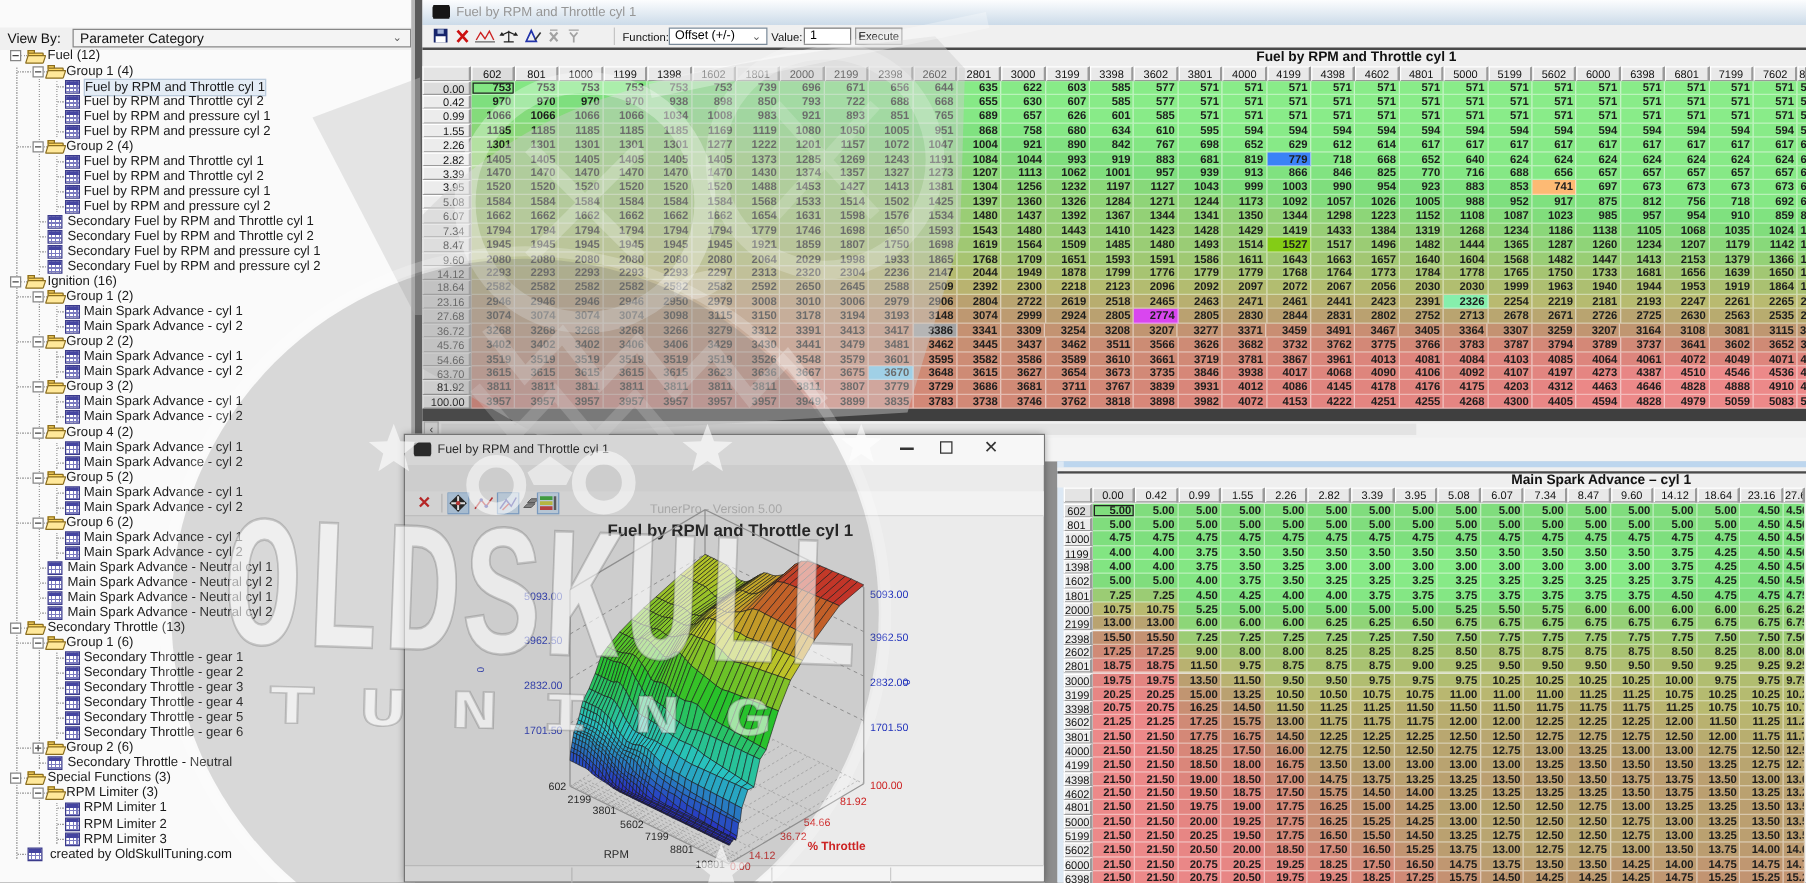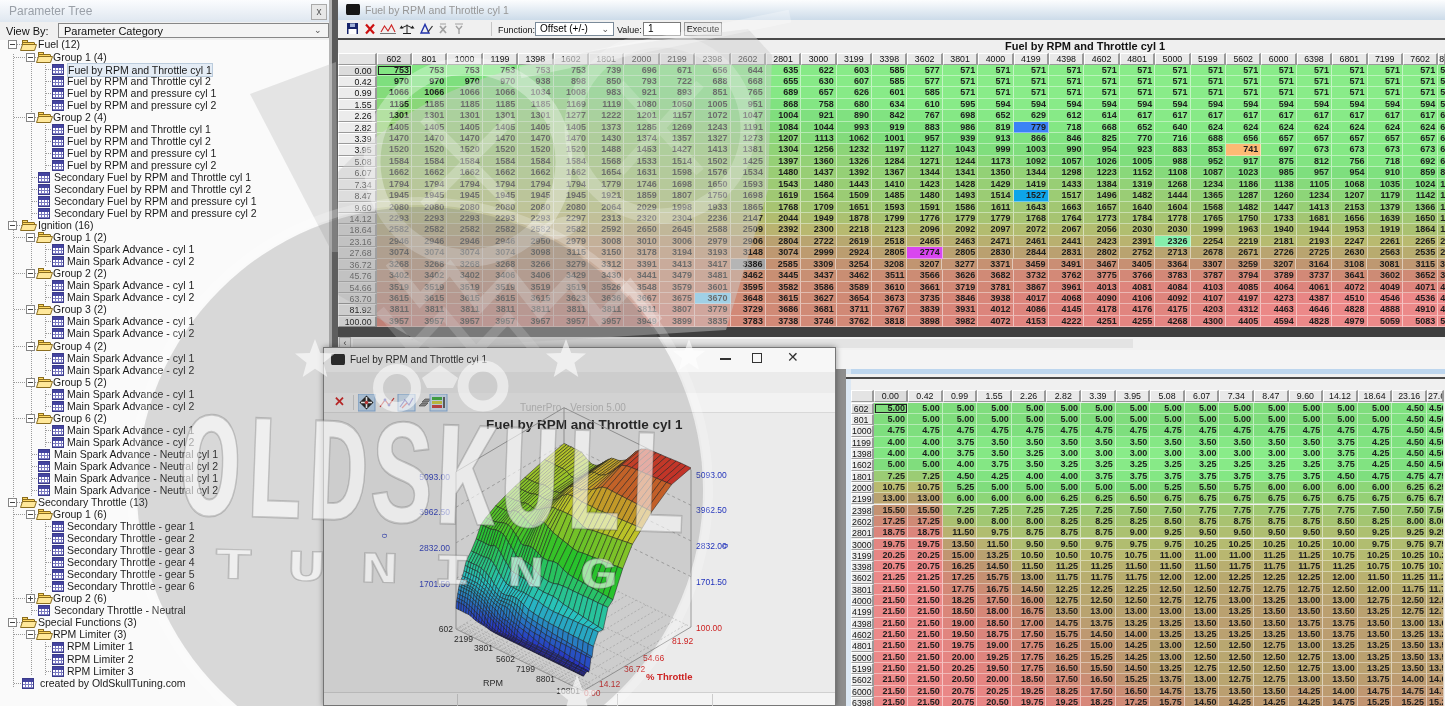--- a/index.html
+++ b/index.html
@@ -24,24 +24,20 @@
 .folder .f{position:absolute;left:-1px;top:4px;width:15px;height:7px;background:#ffe89a;border:1px solid #8a6d1f;box-sizing:border-box;transform:skewX(-18deg);border-radius:1px;}
 .grid{position:absolute;width:12px;height:11px;background:#fff;border:1px solid #3a3a8a;box-sizing:border-box;
  background-image:linear-gradient(#4444a0 0 3px,transparent 3px),
  repeating-linear-gradient(to right,transparent 0 2px,#7a7ac0 2px 3px),
  repeating-linear-gradient(to bottom,transparent 0 2px,#7a7ac0 2px 3px);}
 </style></head><body>
 
 <div class="abs" style="left:332px;top:0;width:6px;height:347px;background:#5a5a5a"></div>
 <div class="abs" style="left:836px;top:369px;width:10px;height:337px;background:#8e8e8e"></div>
 <div class="abs" style="left:0;top:0;width:332px;height:706px;background:#fafafa">
-<div class="abs" style="left:0;top:0;width:332px;height:22px;background:linear-gradient(#fbfcfe,#dfe7f0);border-bottom:1px solid #c8d0da">
-      <span style="position:absolute;left:9px;top:4px;font-size:12px;color:#9aa0a8">Parameter Tree</span>
-      <span style="position:absolute;left:311px;top:4px;width:14px;height:14px;background:#e7e7e7;border:1px solid #aaa;color:#555;font-size:10px;text-align:center;line-height:13px">x</span>
-    </div>
 <div class="abs" style="left:0;top:22px;width:332px;height:18px;background:#f0f0f0">
       <span style="position:absolute;left:6px;top:3px;font-size:11px;color:#111">View By:</span>
       <span style="position:absolute;left:58px;top:1px;width:271px;height:15px;background:#f4f4f4;border:1px solid #878787;font-size:11px;color:#111;padding-left:5px;line-height:15px;box-sizing:border-box">Parameter Category</span>
       <span style="position:absolute;left:314px;top:3px;font-size:9px;color:#555">⌄</span>
     </div>
 <div class="dotv" style="left:13px;top:54px;height:634px"></div>
 <div class="dotv" style="left:31px;top:53px;height:167px"></div>
 <div class="dotv" style="left:31px;top:233px;height:263px"></div>
 <div class="dotv" style="left:31px;top:510px;height:106px"></div>
 <div class="dotv" style="left:31px;top:630px;height:46px"></div>
@@ -584,21 +580,21 @@
       <span class="cell" style="width:35.4px;background:#95d076">1373</span>
       <span class="cell" style="width:35.4px;background:#90d477">1285</span>
       <span class="cell" style="width:35.4px;background:#8fd478">1269</span>
       <span class="cell" style="width:35.4px;background:#8ed578">1243</span>
       <span class="cell" style="width:35.4px;background:#8bd779">1191</span>
       <span class="cell" style="width:35.4px;background:#85db7b">1084</span>
       <span class="cell" style="width:35.4px;background:#82dc7c">1044</span>
       <span class="cell" style="width:35.4px;background:#7fde7d">993</span>
       <span class="cell" style="width:35.4px;background:#7fe07f">919</span>
       <span class="cell" style="width:35.4px;background:#80e280">883</span>
-      <span class="cell" style="width:35.4px;background:#80e380">986</span>
+      <span class="cell" style="width:35.4px;background:#80e380">681</span>
       <span class="cell" style="width:35.4px;background:#81e481">819</span>
       <span class="cell" style="width:35.4px;background:#3b82f6">779</span>
       <span class="cell" style="width:35.4px;background:#84e784">718</span>
       <span class="cell" style="width:35.4px;background:#86e986">668</span>
       <span class="cell" style="width:35.4px;background:#86e986">652</span>
       <span class="cell" style="width:35.4px;background:#86ea86">640</span>
       <span class="cell" style="width:35.4px;background:#87ea87">624</span>
       <span class="cell" style="width:35.4px;background:#87ea87">624</span>
       <span class="cell" style="width:35.4px;background:#87ea87">624</span>
       <span class="cell" style="width:35.4px;background:#87ea87">624</span>
@@ -790,21 +786,21 @@
       <span class="cell" style="width:35.4px;background:#a8c372">1807</span>
       <span class="cell" style="width:35.4px;background:#a6c472">1750</span>
       <span class="cell" style="width:35.4px;background:#a4c672">1698</span>
       <span class="cell" style="width:35.4px;background:#a0c873">1619</span>
       <span class="cell" style="width:35.4px;background:#9eca74">1564</span>
       <span class="cell" style="width:35.4px;background:#9bcc74">1509</span>
       <span class="cell" style="width:35.4px;background:#9acd75">1485</span>
       <span class="cell" style="width:35.4px;background:#9acd75">1480</span>
       <span class="cell" style="width:35.4px;background:#9acc75">1493</span>
       <span class="cell" style="width:35.4px;background:#9bcc74">1514</span>
-      <span class="cell" style="width:35.4px;background:#0ea5e9">1527</span>
+      <span class="cell" style="width:35.4px;background:#84cc16">1527</span>
       <span class="cell" style="width:35.4px;background:#9ccc74">1517</span>
       <span class="cell" style="width:35.4px;background:#9bcc74">1496</span>
       <span class="cell" style="width:35.4px;background:#9acd75">1482</span>
       <span class="cell" style="width:35.4px;background:#98ce75">1444</span>
       <span class="cell" style="width:35.4px;background:#94d176">1365</span>
       <span class="cell" style="width:35.4px;background:#90d377">1287</span>
       <span class="cell" style="width:35.4px;background:#8fd478">1260</span>
       <span class="cell" style="width:35.4px;background:#8dd578">1234</span>
       <span class="cell" style="width:35.4px;background:#8cd679">1207</span>
       <span class="cell" style="width:35.4px;background:#8ad779">1179</span>
@@ -987,21 +983,21 @@
       <span class="cell" style="width:35.4px;background:#c39372">3268</span>
       <span class="cell" style="width:35.4px;background:#c39372">3268</span>
       <span class="cell" style="width:35.4px;background:#c39372">3268</span>
       <span class="cell" style="width:35.4px;background:#c39372">3266</span>
       <span class="cell" style="width:35.4px;background:#c39372">3279</span>
       <span class="cell" style="width:35.4px;background:#c49272">3312</span>
       <span class="cell" style="width:35.4px;background:#c69073">3391</span>
       <span class="cell" style="width:35.4px;background:#c79073">3413</span>
       <span class="cell" style="width:35.4px;background:#c78f73">3417</span>
       <span class="cell" style="width:35px;background:#a3a3a3">3386</span>
-      <span class="cell" style="width:35.4px;background:#c59172">2585</span>
+      <span class="cell" style="width:35.4px;background:#c59172">3341</span>
       <span class="cell" style="width:35.4px;background:#c49272">3309</span>
       <span class="cell" style="width:35.4px;background:#c39372">3254</span>
       <span class="cell" style="width:35.4px;background:#c19571">3208</span>
       <span class="cell" style="width:35.4px;background:#c19571">3207</span>
       <span class="cell" style="width:35.4px;background:#c39372">3277</span>
       <span class="cell" style="width:35.4px;background:#c69172">3371</span>
       <span class="cell" style="width:35.4px;background:#c98e73">3459</span>
       <span class="cell" style="width:35.4px;background:#ca8e74">3491</span>
       <span class="cell" style="width:35.4px;background:#c98e73">3467</span>
       <span class="cell" style="width:35.4px;background:#c79073">3405</span>
@@ -1190,20 +1186,23 @@
       <span style="position:absolute;left:1px;top:0px;width:12px;height:12px;background:#e6e6e6;border:1px solid #b5b5b5;box-sizing:border-box;font-size:9px;color:#333;text-align:center;line-height:11px">‹</span>
       <span style="position:absolute;left:15px;top:2px;width:780px;height:9px;background:#e3e3e3"></span>
     </div>
 <div class="abs" style="left:0;top:350px;width:1107px;height:19px;background:#f4f4f4"></div>
 </div>
 <div class="abs" style="left:846px;top:369px;width:599px;height:337px;background:#f0f0f0">
 <div class="abs" style="left:0;top:0;width:599px;height:5px;background:#bdd6ee"></div>
 <div class="abs" style="left:0;top:0;width:5px;height:337px;background:#dce8f4"></div>
 <div class="abs" style="left:0;top:5px;width:599px;height:3px;background:#f0f0f0"></div>
 <div class="abs" style="left:0;top:8px;width:599px;height:2px;background:#4a4a4a"></div>
+<div class="abs" style="left:0;top:10px;width:599px;height:11px;background:#efefef">
+      <span style="position:absolute;left:363px;top:-1px;font-size:11px;font-weight:bold;color:#111">Main Spark Advance – cyl 1</span>
+    </div>
 <div class="row" style="left:5px;top:21px;height:11.5px">
       <span class="hcell" style="width:22.5px;background:#e4e4e4"></span>
       <span class="hcell" style="width:34.6px;background:#dcdcdc">0.00</span>
       <span class="hcell" style="width:34.6px">0.42</span>
       <span class="hcell" style="width:34.6px">0.99</span>
       <span class="hcell" style="width:34.6px">1.55</span>
       <span class="hcell" style="width:34.6px">2.26</span>
       <span class="hcell" style="width:34.6px">2.82</span>
       <span class="hcell" style="width:34.6px">3.39</span>
       <span class="hcell" style="width:34.6px">3.95</span>

